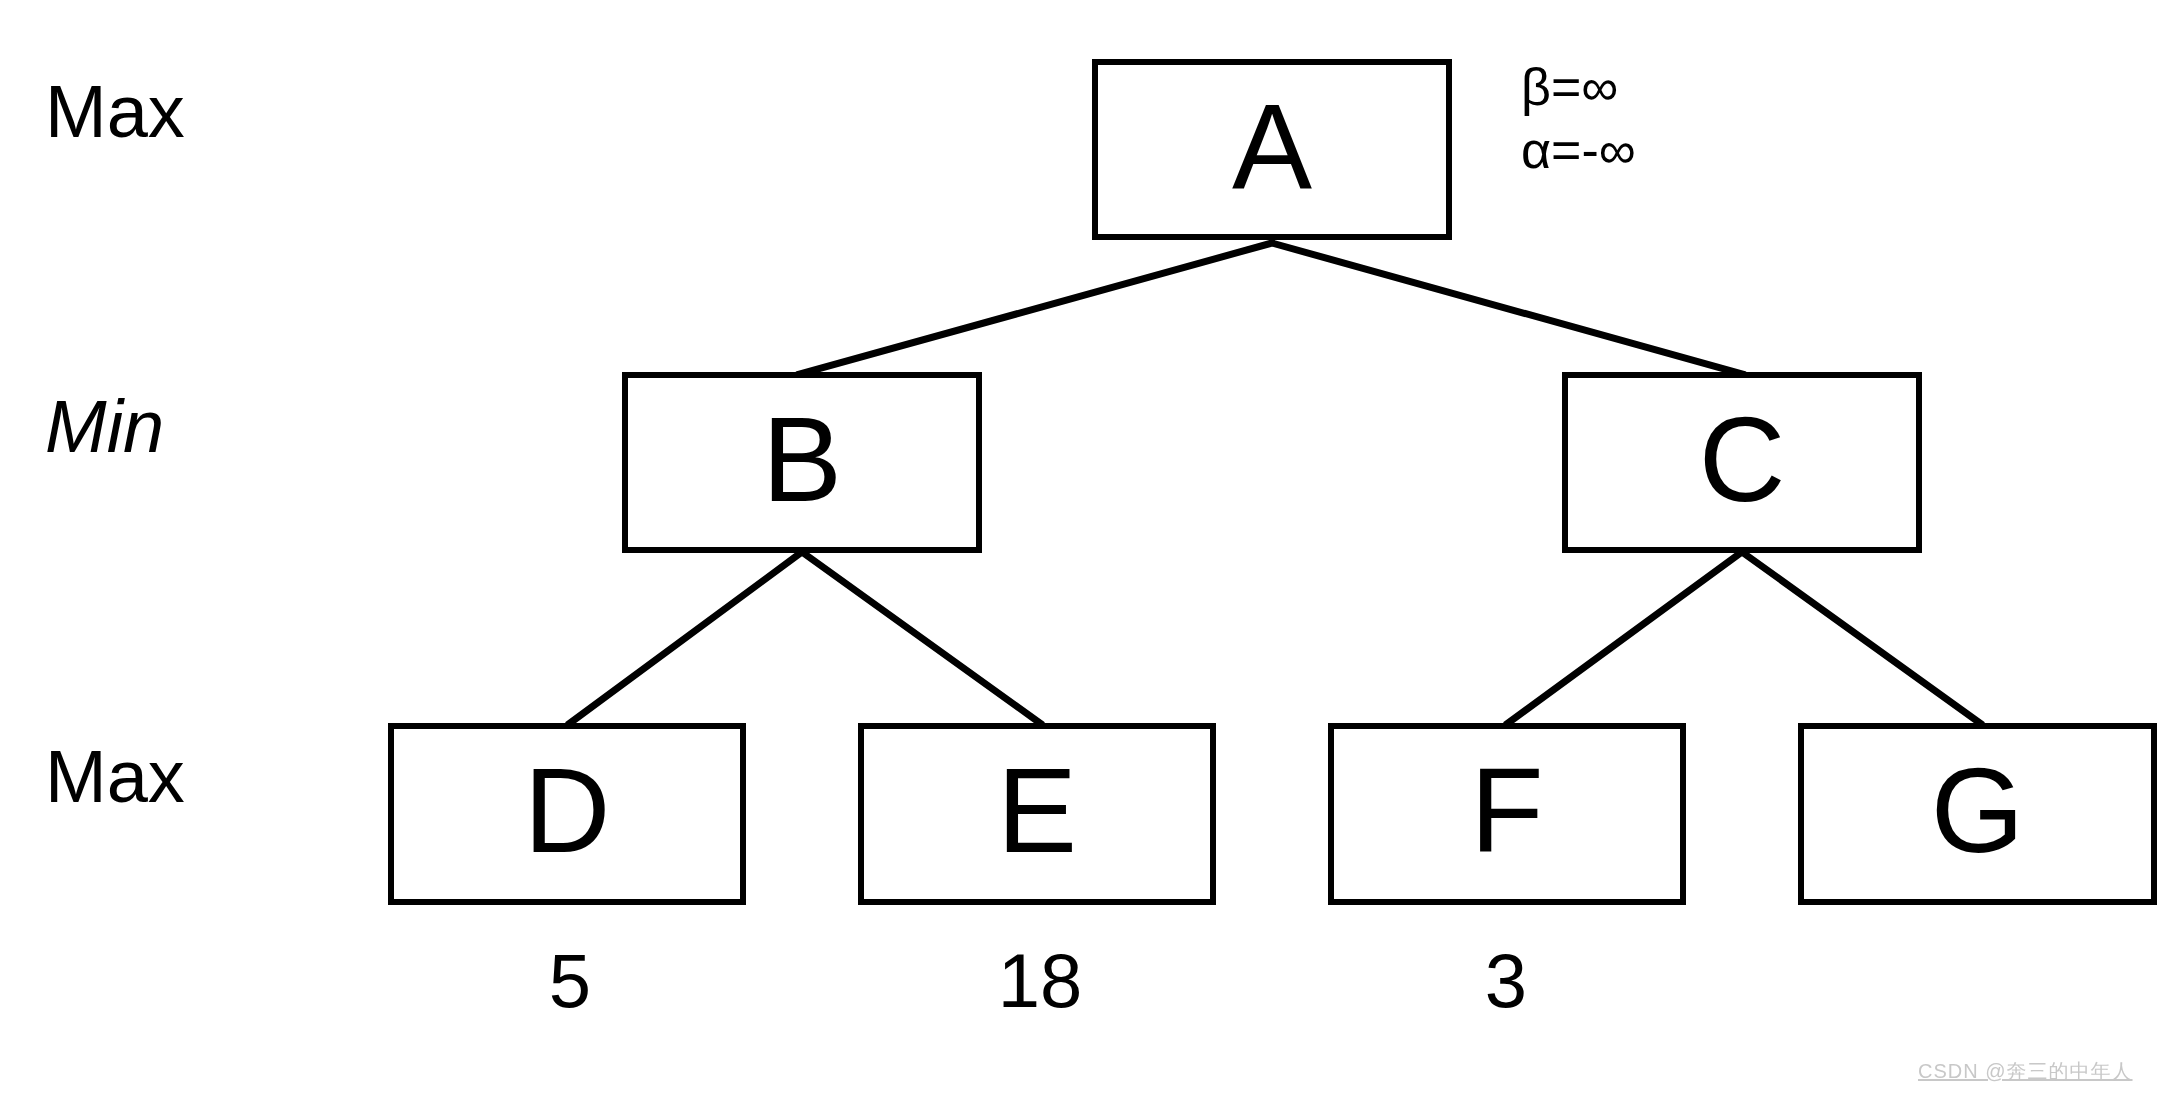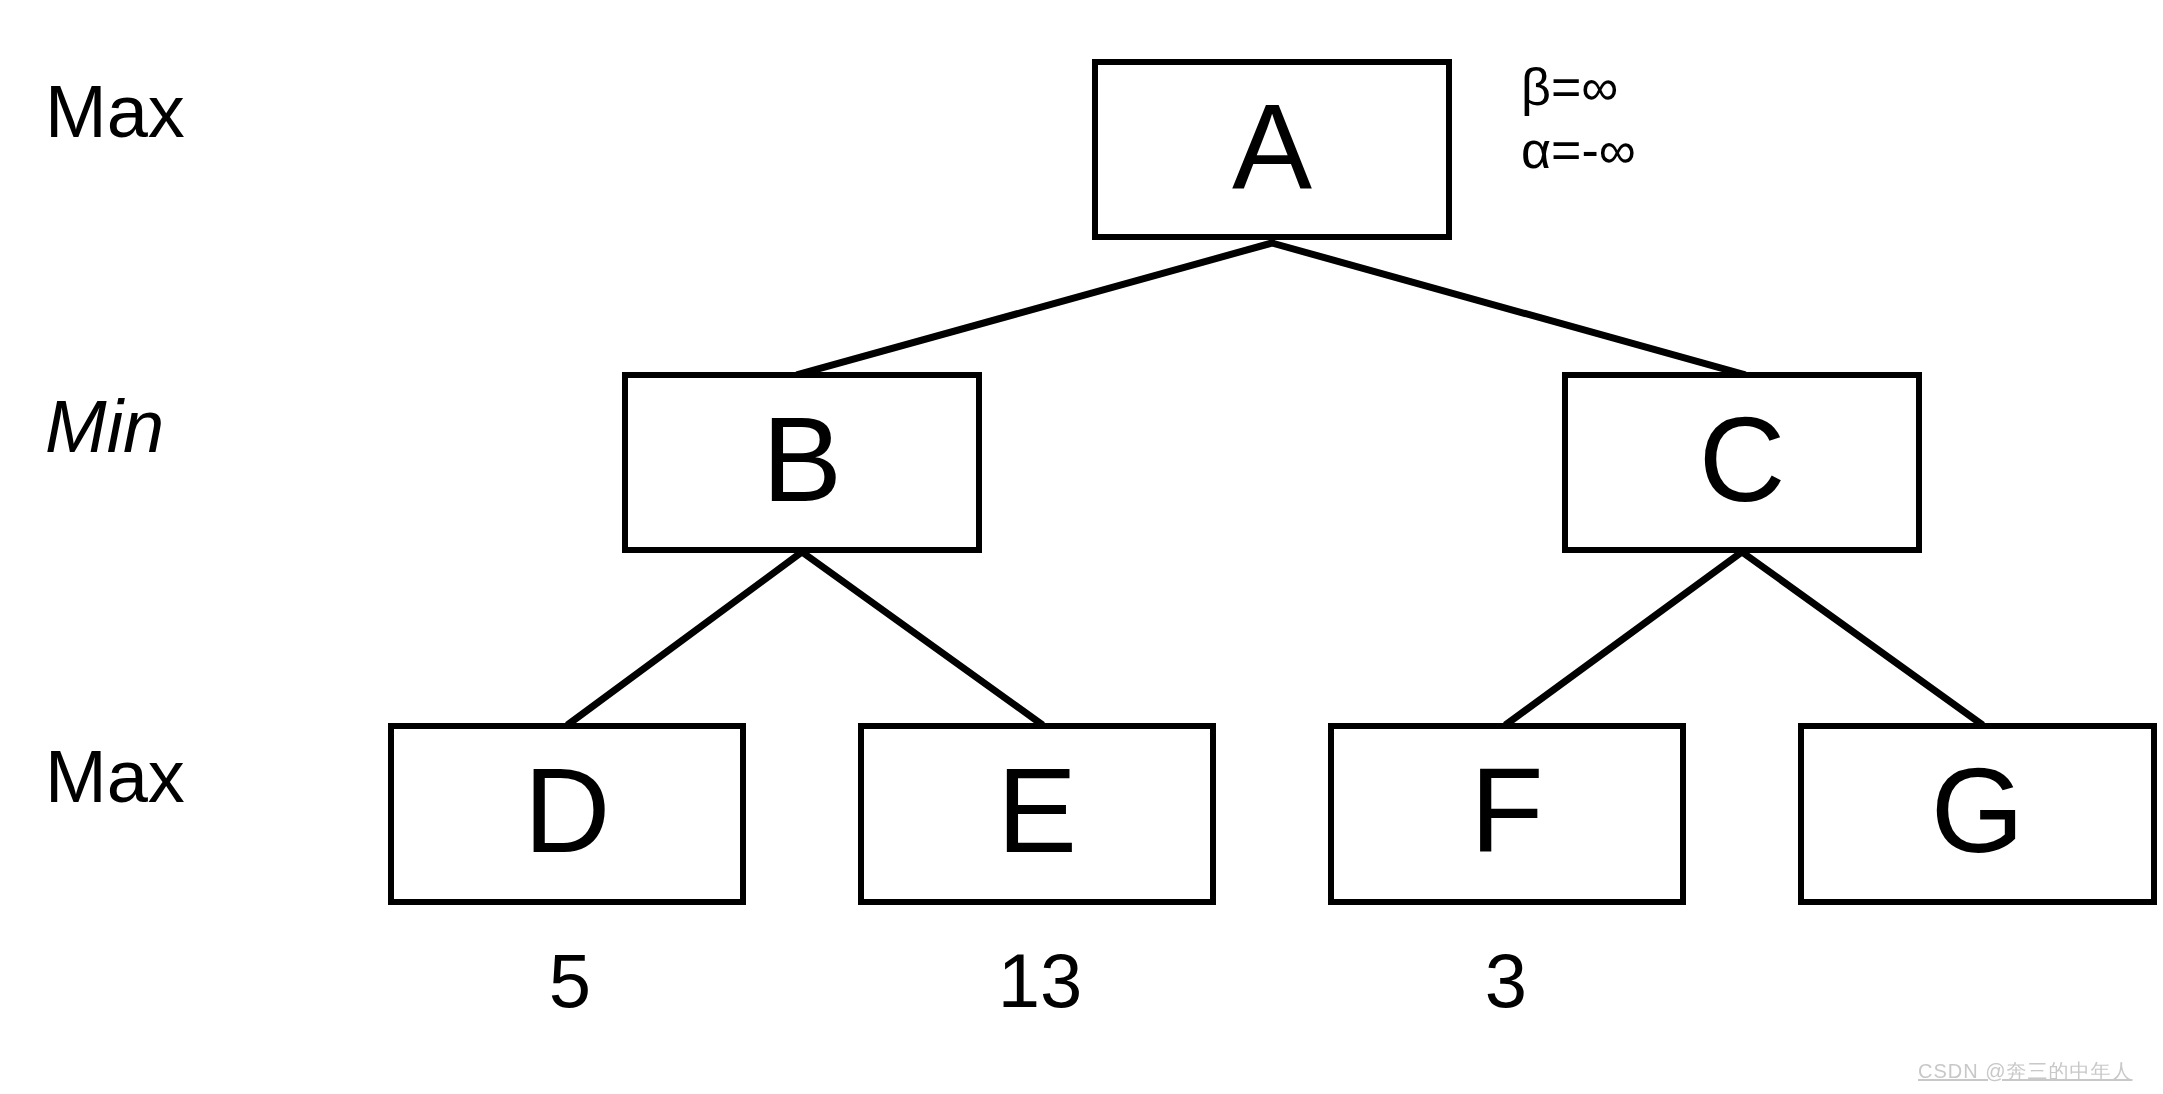--- a/index.html
+++ b/index.html
@@ -119,21 +119,21 @@
     <span class="node-label">E</span>
   </div>
   <div class="node" style="left:1328px; top:723px; width:358px; height:182px;">
     <span class="node-label">F</span>
   </div>
   <div class="node" style="left:1798px; top:723px; width:359px; height:182px;">
     <span class="node-label">G</span>
   </div>
 
   <div class="leaf-value" style="left:570px; top:943px;">5</div>
-  <div class="leaf-value" style="left:1040px; top:943px;">13</div>
+  <div class="leaf-value" style="left:1040px; top:943px;">18</div>
   <div class="leaf-value" style="left:1506px; top:943px;">3</div>
 
   <div class="ab-block" style="left:1521px; top:56px;">
     <span class="ab-line">β=∞</span>
     <span class="ab-line">α=-∞</span>
   </div>
 
   <div class="watermark" style="left:1918px; top:1058px;">CSDN @奔三的中年人</div>
 
 </div>

